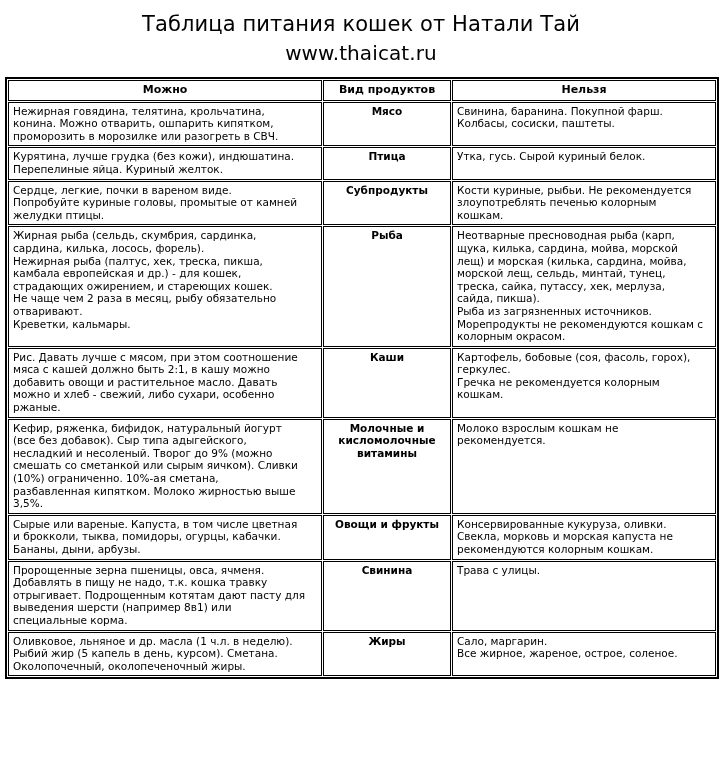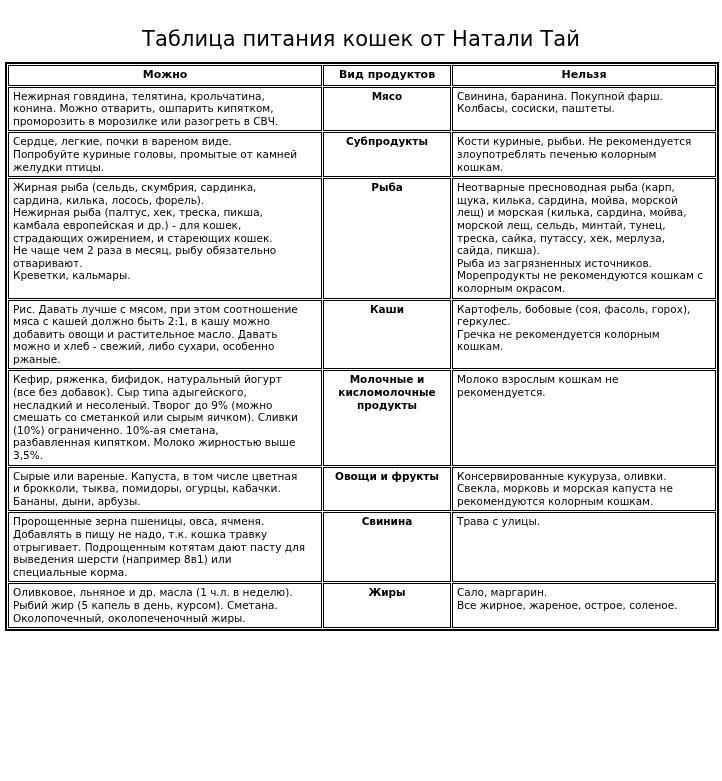--- a/index.html
+++ b/index.html
@@ -17,21 +17,21 @@
   }
 
   .page {
     width: 722px;
     box-sizing: border-box;
   }
 
   
   .title-block {
     text-align: center;
-    padding-top: 25px;
+    padding-top: 10px;
   }
   .title-line {
     font-family: "DejaVu Sans", "Liberation Sans", sans-serif;
     font-size: 21px;
     line-height: 28px;
     font-weight: normal;
     color: #000;
     letter-spacing: 0.1px;
   }
   .title-line.url {
@@ -93,20 +93,21 @@
     white-space: pre-line;
   }
 </style>
 </head>
 <body>
 
 <div class="page">
 
   <div class="title-block">
     <div class="title-line">Таблица питания кошек от Натали Тай</div>
+    <div class="title-line url">www.thaicat.ru</div>
   </div>
 
   <div class="table-wrap">
     <table class="nutrition">
       <colgroup>
         <col class="col-can">
         <col class="col-kind">
         <col class="col-cant">
       </colgroup>
       <thead>
@@ -117,20 +118,26 @@
         </tr>
       </thead>
       <tbody id="table-body">
           <tr>
             <td class="cell-can"><span class="cell-text">Нежирная говядина, телятина, крольчатина,
 конина. Можно отварить, ошпарить кипятком,
 проморозить в морозилке или разогреть в СВЧ.</span></td>
             <td class="cell-kind"><span class="cell-text">Мясо</span></td>
             <td class="cell-cant"><span class="cell-text">Свинина, баранина. Покупной фарш.
 Колбасы, сосиски, паштеты.</span></td>
+          </tr>
+          <tr>
+            <td class="cell-can"><span class="cell-text">Курятина, лучше грудка (без кожи), индюшатина.
+Перепелиные яйца. Куриный желток.</span></td>
+            <td class="cell-kind"><span class="cell-text">Птица</span></td>
+            <td class="cell-cant"><span class="cell-text">Утка, гусь. Сырой куриный белок.</span></td>
           </tr>
           <tr>
             <td class="cell-can"><span class="cell-text">Сердце, легкие, почки в вареном виде.
 Попробуйте куриные головы, промытые от камней
 желудки птицы.</span></td>
             <td class="cell-kind"><span class="cell-text">Субпродукты</span></td>
             <td class="cell-cant"><span class="cell-text">Кости куриные, рыбьи. Не рекомендуется
 злоупотреблять печенью колорным
 кошкам.</span></td>
           </tr>
@@ -169,21 +176,21 @@
           <tr>
             <td class="cell-can"><span class="cell-text">Кефир, ряженка, бифидок, натуральный йогурт
 (все без добавок). Сыр типа адыгейского,
 несладкий и несоленый. Творог до 9% (можно
 смешать со сметанкой или сырым яичком). Сливки
 (10%) ограниченно. 10%-ая сметана,
 разбавленная кипятком. Молоко жирностью выше
 3,5%.</span></td>
             <td class="cell-kind"><span class="cell-text">Молочные и
 кисломолочные
-продукты</span></td>
+витамины</span></td>
             <td class="cell-cant"><span class="cell-text">Молоко взрослым кошкам не
 рекомендуется.</span></td>
           </tr>
           <tr>
             <td class="cell-can"><span class="cell-text">Сырые или вареные. Капуста, в том числе цветная
 и брокколи, тыква, помидоры, огурцы, кабачки.
 Бананы, дыни, арбузы.</span></td>
             <td class="cell-kind"><span class="cell-text">Овощи и фрукты</span></td>
             <td class="cell-cant"><span class="cell-text">Консервированные кукуруза, оливки.
 Свекла, морковь и морская капуста не

